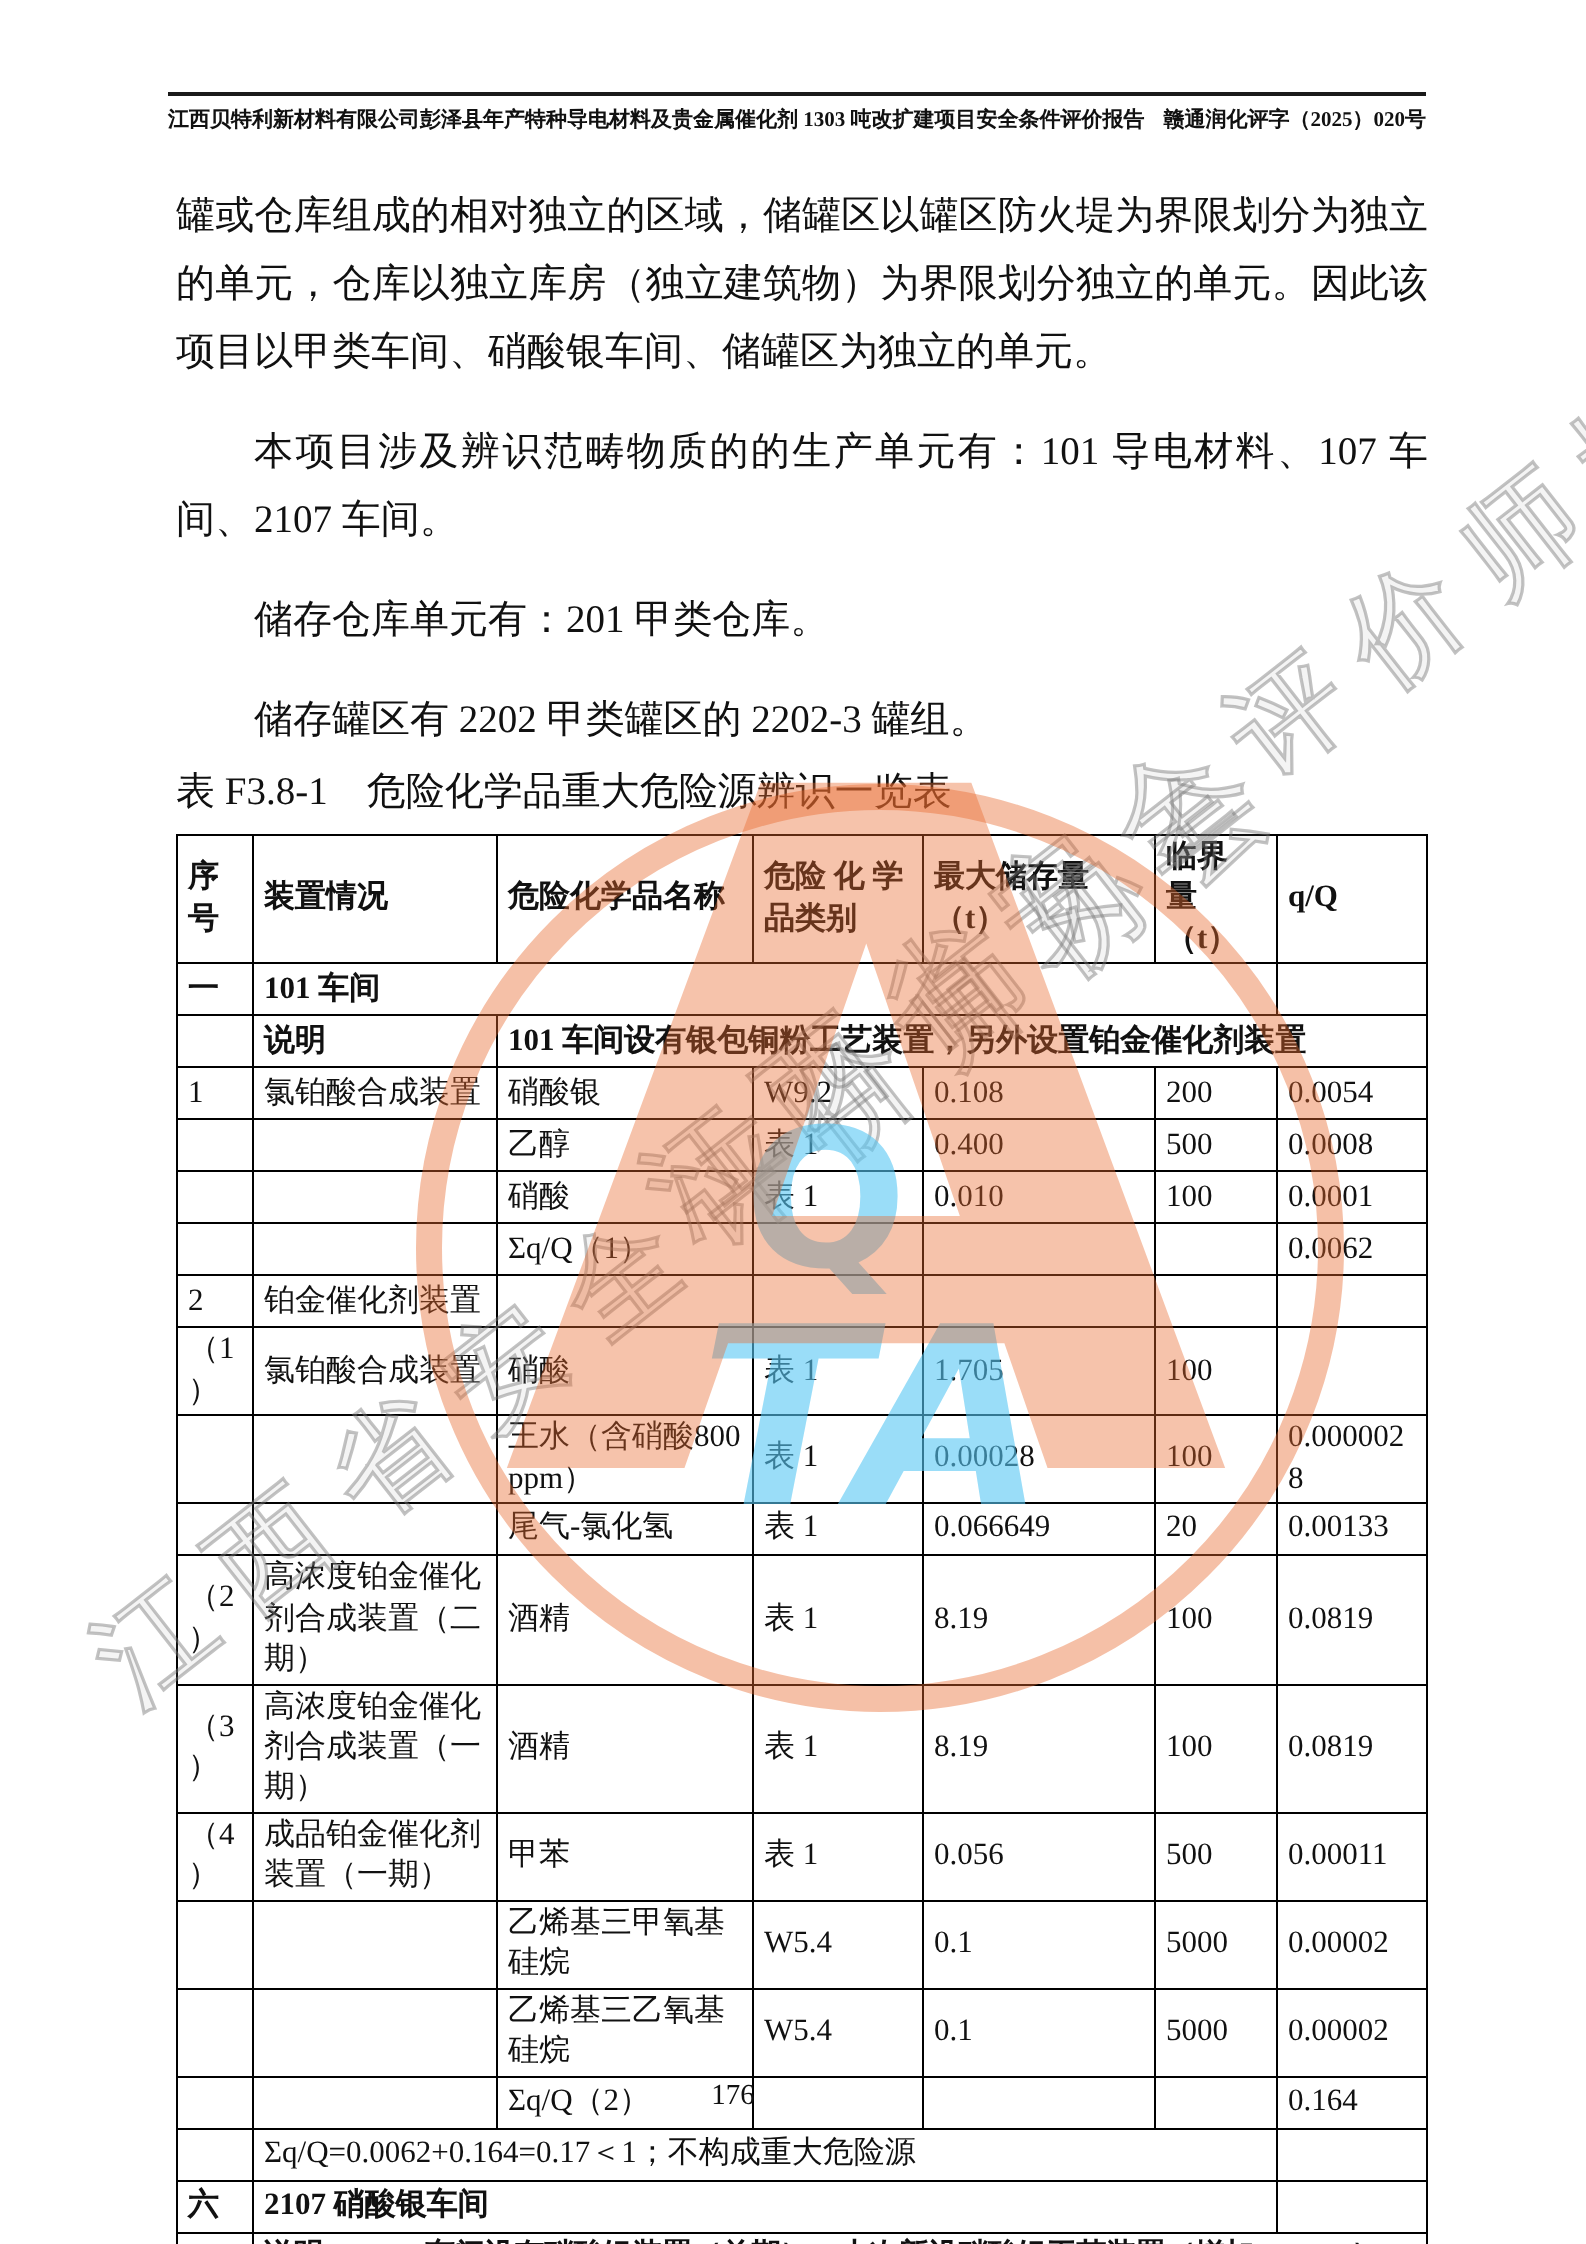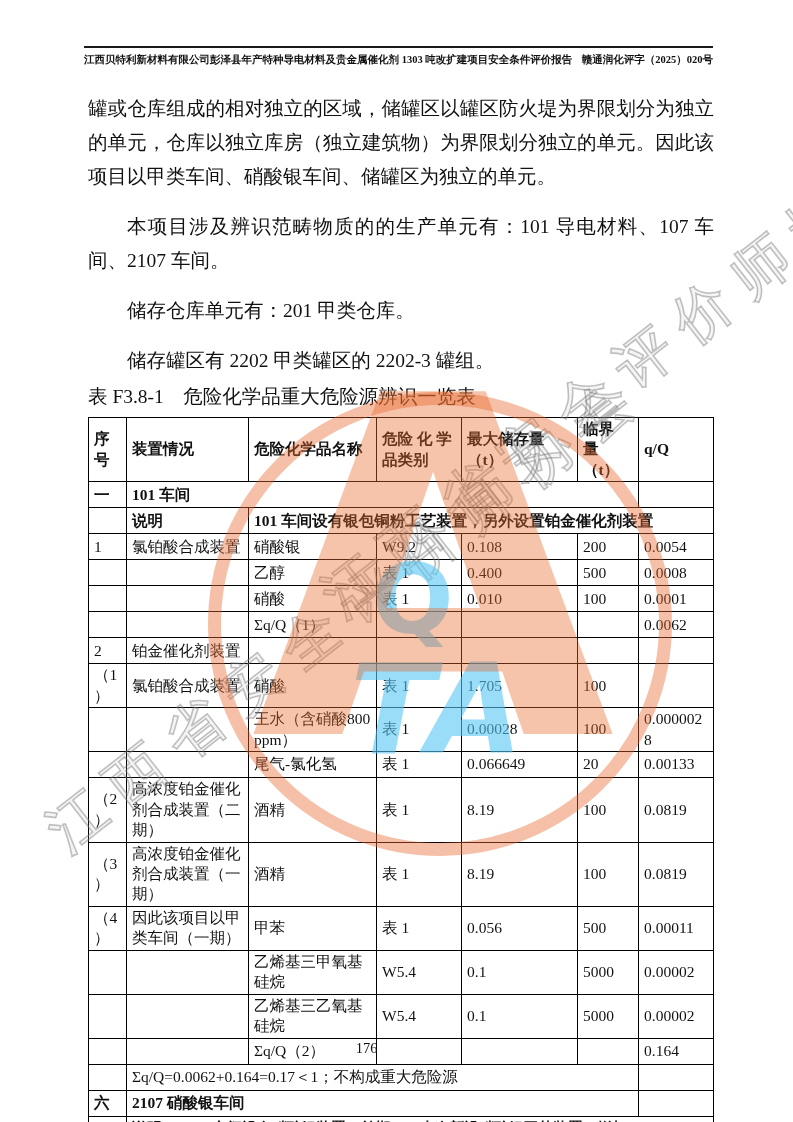--- a/index.html
+++ b/index.html
@@ -203,21 +203,21 @@
           <td colspan="1">（3）</td>
           <td colspan="1">高浓度铂金催化剂合成装置（一期）</td>
           <td colspan="1">酒精</td>
           <td colspan="1">表 1</td>
           <td colspan="1">8.19</td>
           <td colspan="1">100</td>
           <td colspan="1">0.0819</td>
         </tr>
         <tr>
           <td colspan="1">（4）</td>
-          <td colspan="1">因此该项目以甲类车间（一期）</td>
+          <td colspan="1">成品铂金催化剂装置（一期）</td>
           <td colspan="1">甲苯</td>
           <td colspan="1">表 1</td>
           <td colspan="1">0.056</td>
           <td colspan="1">500</td>
           <td colspan="1">0.00011</td>
         </tr>
         <tr>
           <td colspan="1"></td>
           <td colspan="1"></td>
           <td colspan="1">乙烯基三甲氧基硅烷</td>

